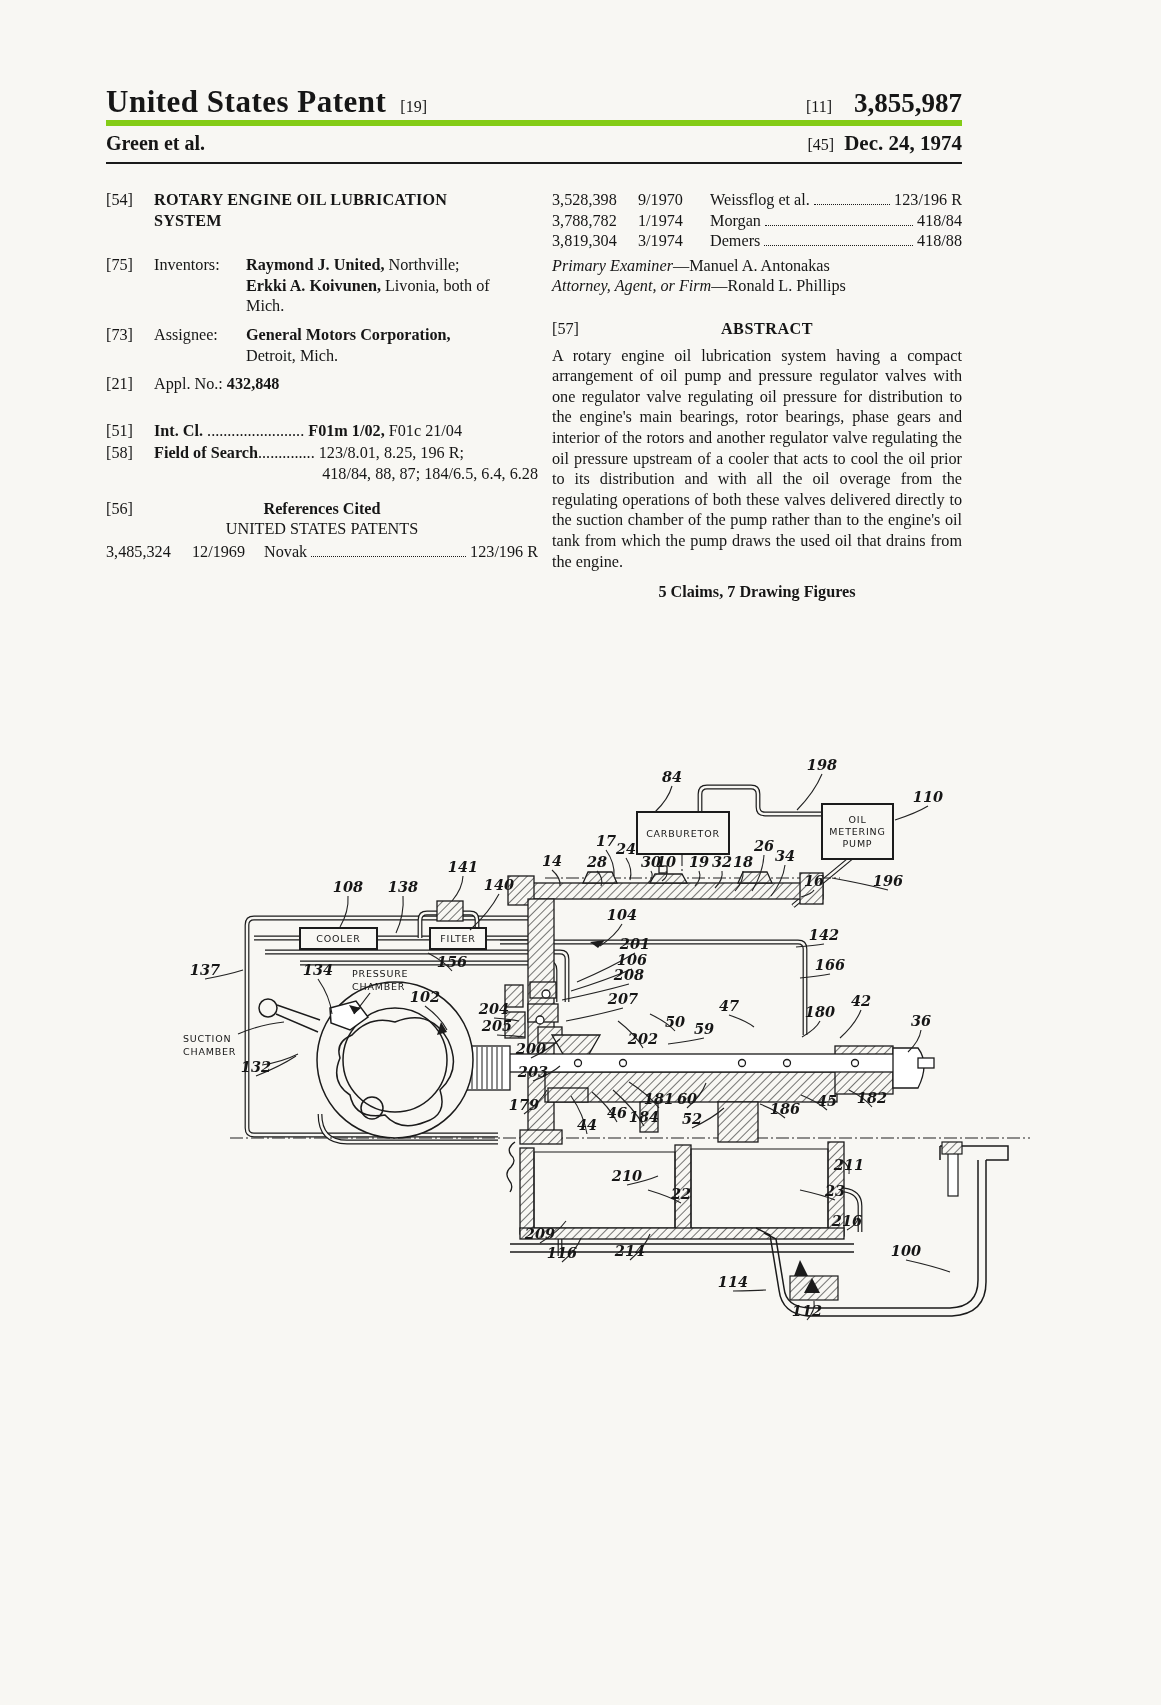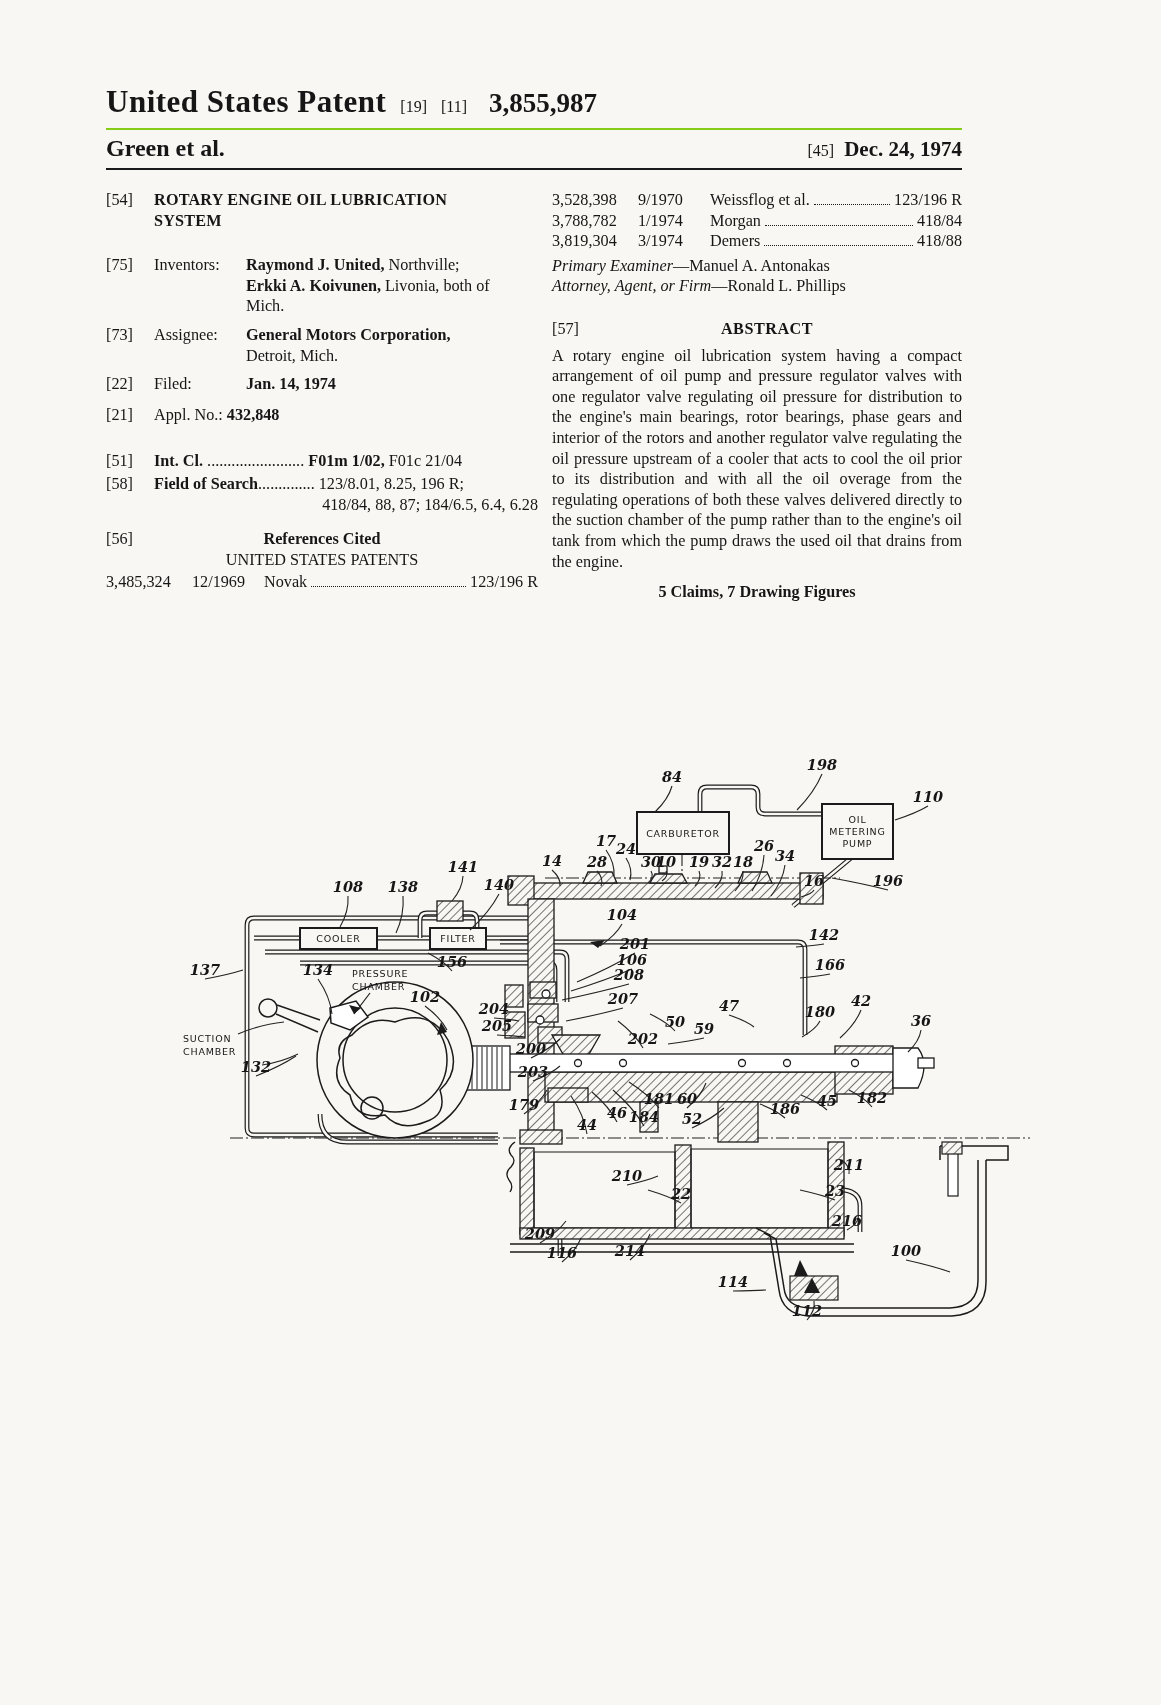--- a/index.html
+++ b/index.html
@@ -1,26 +1,26 @@
 <!DOCTYPE html>
 <html><head>
 <meta charset="utf-8">
 <style>
   html,body{margin:0;padding:0;background:#e8e6e0;}
   .page{position:relative;width:1161px;height:1705px;background:#f8f7f3;color:#161616;
         font-family:"Liberation Serif", serif; overflow:hidden;}
   
   .hdr{position:absolute;left:106px;top:84px;width:856px;}
-  .hdr-row1{display:flex;justify-content:flex-start;align-items:baseline;padding-bottom:8px;border-bottom:2px solid #84cc16;}
+  .hdr-row1{display:flex;justify-content:space-between;align-items:baseline;border-bottom:6px solid #84cc16;}
   .hdr-title{font-size:31px;font-weight:bold;letter-spacing:0.5px;}
   .hdr-code{font-size:16px;font-weight:normal;margin-left:14px;}
   .hdr-num{font-size:27px;font-weight:bold;}
   .hdr-num .hdr-code{margin-right:22px;}
   .hdr-row2{display:flex;justify-content:space-between;align-items:baseline;padding-top:5px;padding-bottom:6px;border-bottom:2px solid #1a1a1a;}
-  .hdr-auth{font-size:24px;font-weight:bold;}
+  .hdr-auth{font-size:20px;font-weight:bold;}
   .hdr-date{font-size:21px;font-weight:bold;}
   .hdr-date .hdr-code{font-weight:normal;margin-right:10px;}
   
   .colL{position:absolute;left:106px;top:190px;width:432px;font-size:16.2px;line-height:20.6px;}
   .colR{position:absolute;left:552px;top:190px;width:410px;font-size:16.2px;line-height:20.6px;}
   .row{display:grid;grid-template-columns:48px 1fr;margin-bottom:24px;}
   .row3{display:grid;grid-template-columns:48px 92px 1fr;margin-bottom:8px;}
   .tag{white-space:nowrap;}
   b,.b{font-weight:bold;}
   .title54{font-weight:bold;letter-spacing:0.2px;}
@@ -82,25 +82,20 @@
         <span>Mich.</span>
       </span>
     </div>
     <div class="row3">
       <span class="tag">[73]</span>
       <span>Assignee:</span>
       <span>
         <b>General Motors Corporation,</b><br>
         <span>Detroit, Mich.</span>
       </span>
-    </div>
-    <div class="row3 mb10">
-      <span class="tag">[22]</span>
-      <span>Filed:</span>
-      <b>Jan. 14, 1974</b>
     </div>
     <div class="row mb26">
       <span class="tag">[21]</span>
       <span><span>Appl. No.:</span> <b>432,848</b></span>
     </div>
     <div class="row mb2">
       <span class="tag">[51]</span>
       <span><b>Int. Cl.</b> <span>........................</span> <b>F01m 1/02,</b><span> F01c 21/04</span></span>
     </div>
     <div class="row mb12">

